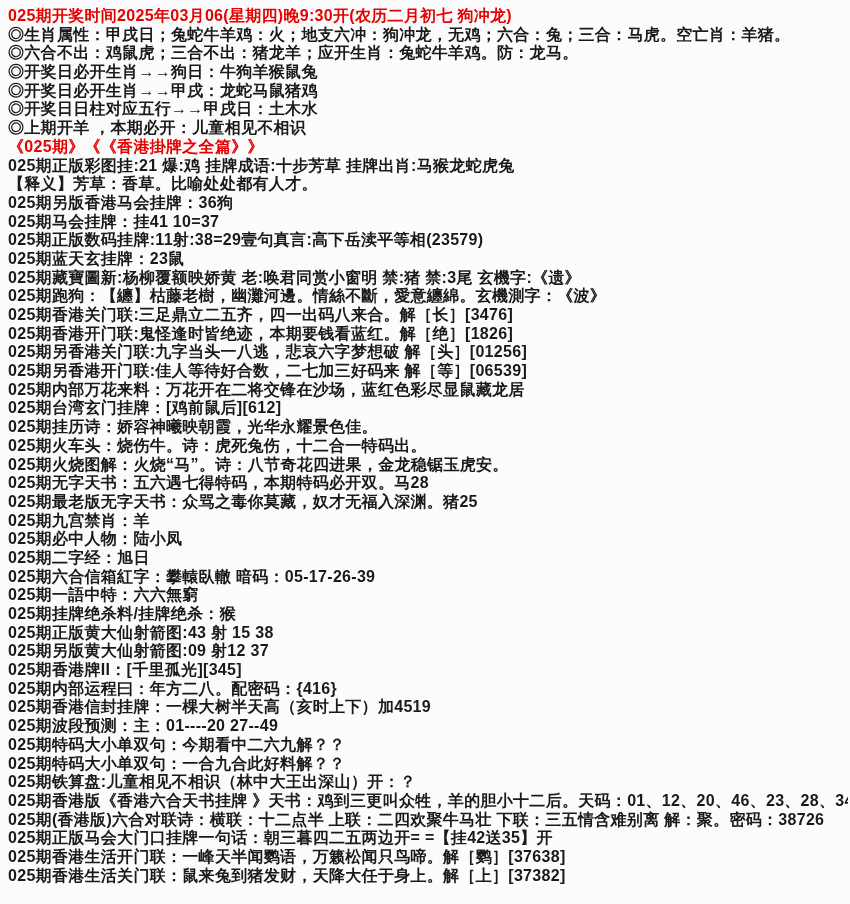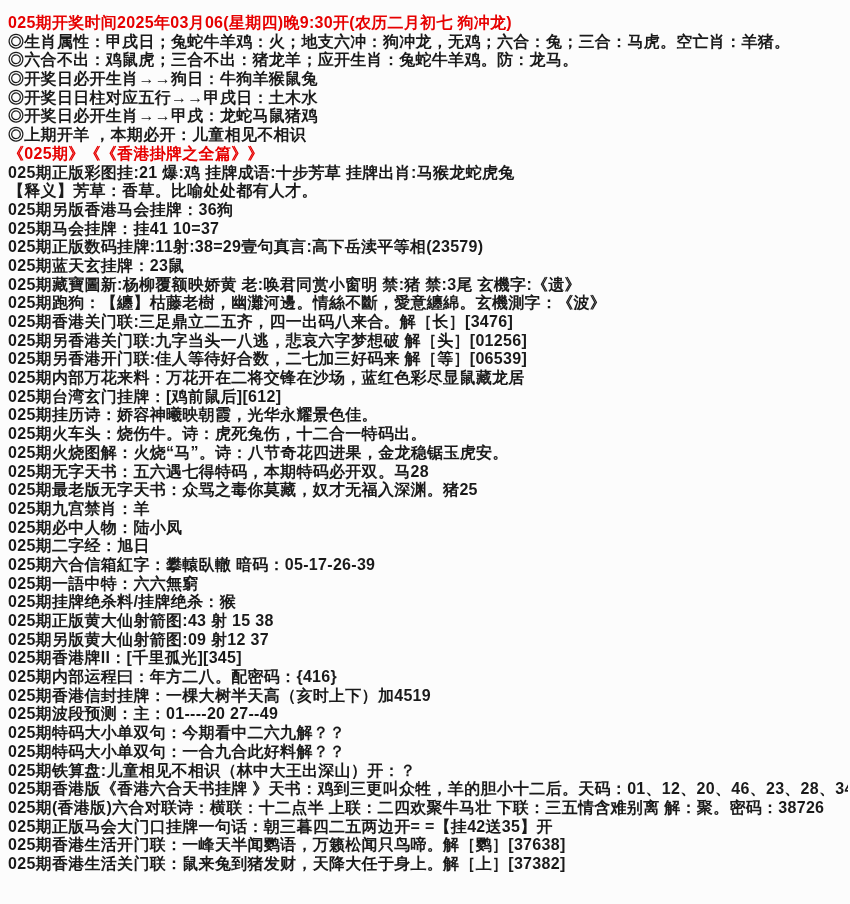--- a/index.html
+++ b/index.html
@@ -1,19 +1,19 @@
 <!DOCTYPE html>
 <html><head>
 <meta charset="utf-8">
 <style>
   html,body{margin:0;padding:0;background:#ffffff;}
   .page{
     width:850px;height:904px;box-sizing:border-box;
     background:#fcfcfc;
-    padding:14px 2px 0 8px;
+    padding:7px 2px 0 8px;
     font-family:"Liberation Sans", sans-serif;
     font-weight:700;
     font-size:16px;
     color:#1a1a1a;
     overflow:hidden;
   }
   .line{
     white-space:nowrap;
     height:18.7px;
     line-height:18.7px;
@@ -23,33 +23,34 @@
   .red{color:#e60000;}
 </style>
 </head>
 <body>
 
 <div class="page">
   <div class="line red">025期开奖时间2025年03月06(星期四)晚9:30开(农历二月初七  狗冲龙)</div>
   <div class="line">◎生肖属性：甲戌日；兔蛇牛羊鸡：火；地支六冲：狗冲龙，无鸡；六合：兔；三合：马虎。空亡肖：羊猪。</div>
   <div class="line">◎六合不出：鸡鼠虎；三合不出：猪龙羊；应开生肖：兔蛇牛羊鸡。防：龙马。</div>
   <div class="line">◎开奖日必开生肖→→狗日：牛狗羊猴鼠兔</div>
+  <div class="line">◎开奖日必开生肖→→甲戌：龙蛇马鼠猪鸡</div>
   <div class="line">◎开奖日日柱对应五行→→甲戌日：土木水</div>
-  <div class="line">◎开奖日必开生肖→→甲戌：龙蛇马鼠猪鸡</div>
   <div class="line">◎上期开羊 ，本期必开：儿童相见不相识</div>
   <div class="line red">《025期》《《香港掛牌之全篇》》</div>
   <div class="line">025期正版彩图挂:21 爆:鸡 挂牌成语:十步芳草 挂牌出肖:马猴龙蛇虎兔</div>
   <div class="line">【释义】芳草：香草。比喻处处都有人才。</div>
   <div class="line">025期另版香港马会挂牌：36狗</div>
   <div class="line">025期马会挂牌：挂41 10=37</div>
   <div class="line">025期正版数码挂牌:11射:38=29壹句真言:高下岳渎平等相(23579)</div>
   <div class="line">025期蓝天玄挂牌：23鼠</div>
   <div class="line">025期藏寶圖新:杨柳覆额映娇黄 老:唤君同赏小窗明 禁:猪 禁:3尾 玄機字:《遗》</div>
   <div class="line">025期跑狗：【纏】枯藤老樹，幽灘河邊。情絲不斷，愛意纏綿。玄機測字：《波》</div>
   <div class="line">025期香港关门联:三足鼎立二五齐，四一出码八来合。解［长］[3476]</div>
+  <div class="line">025期香港开门联:鬼怪逢时皆绝迹，本期要钱看蓝红。解［绝］[1826]</div>
   <div class="line">025期另香港关门联:九字当头一八逃，悲哀六字梦想破 解［头］[01256]</div>
   <div class="line">025期另香港开门联:佳人等待好合数，二七加三好码来 解［等］[06539]</div>
   <div class="line">025期内部万花来料：万花开在二将交锋在沙场，蓝红色彩尽显鼠藏龙居</div>
   <div class="line">025期台湾玄门挂牌：[鸡前鼠后][612]</div>
   <div class="line">025期挂历诗：娇容神曦映朝霞，光华永耀景色佳。</div>
   <div class="line">025期火车头：烧伤牛。诗：虎死兔伤，十二合一特码出。</div>
   <div class="line">025期火烧图解：火烧“马”。诗：八节奇花四进果，金龙稳锯玉虎安。</div>
   <div class="line">025期无字天书：五六遇七得特码，本期特码必开双。马28</div>
   <div class="line">025期最老版无字天书：众骂之毒你莫藏，奴才无福入深渊。猪25</div>
   <div class="line">025期九宫禁肖：羊</div>

